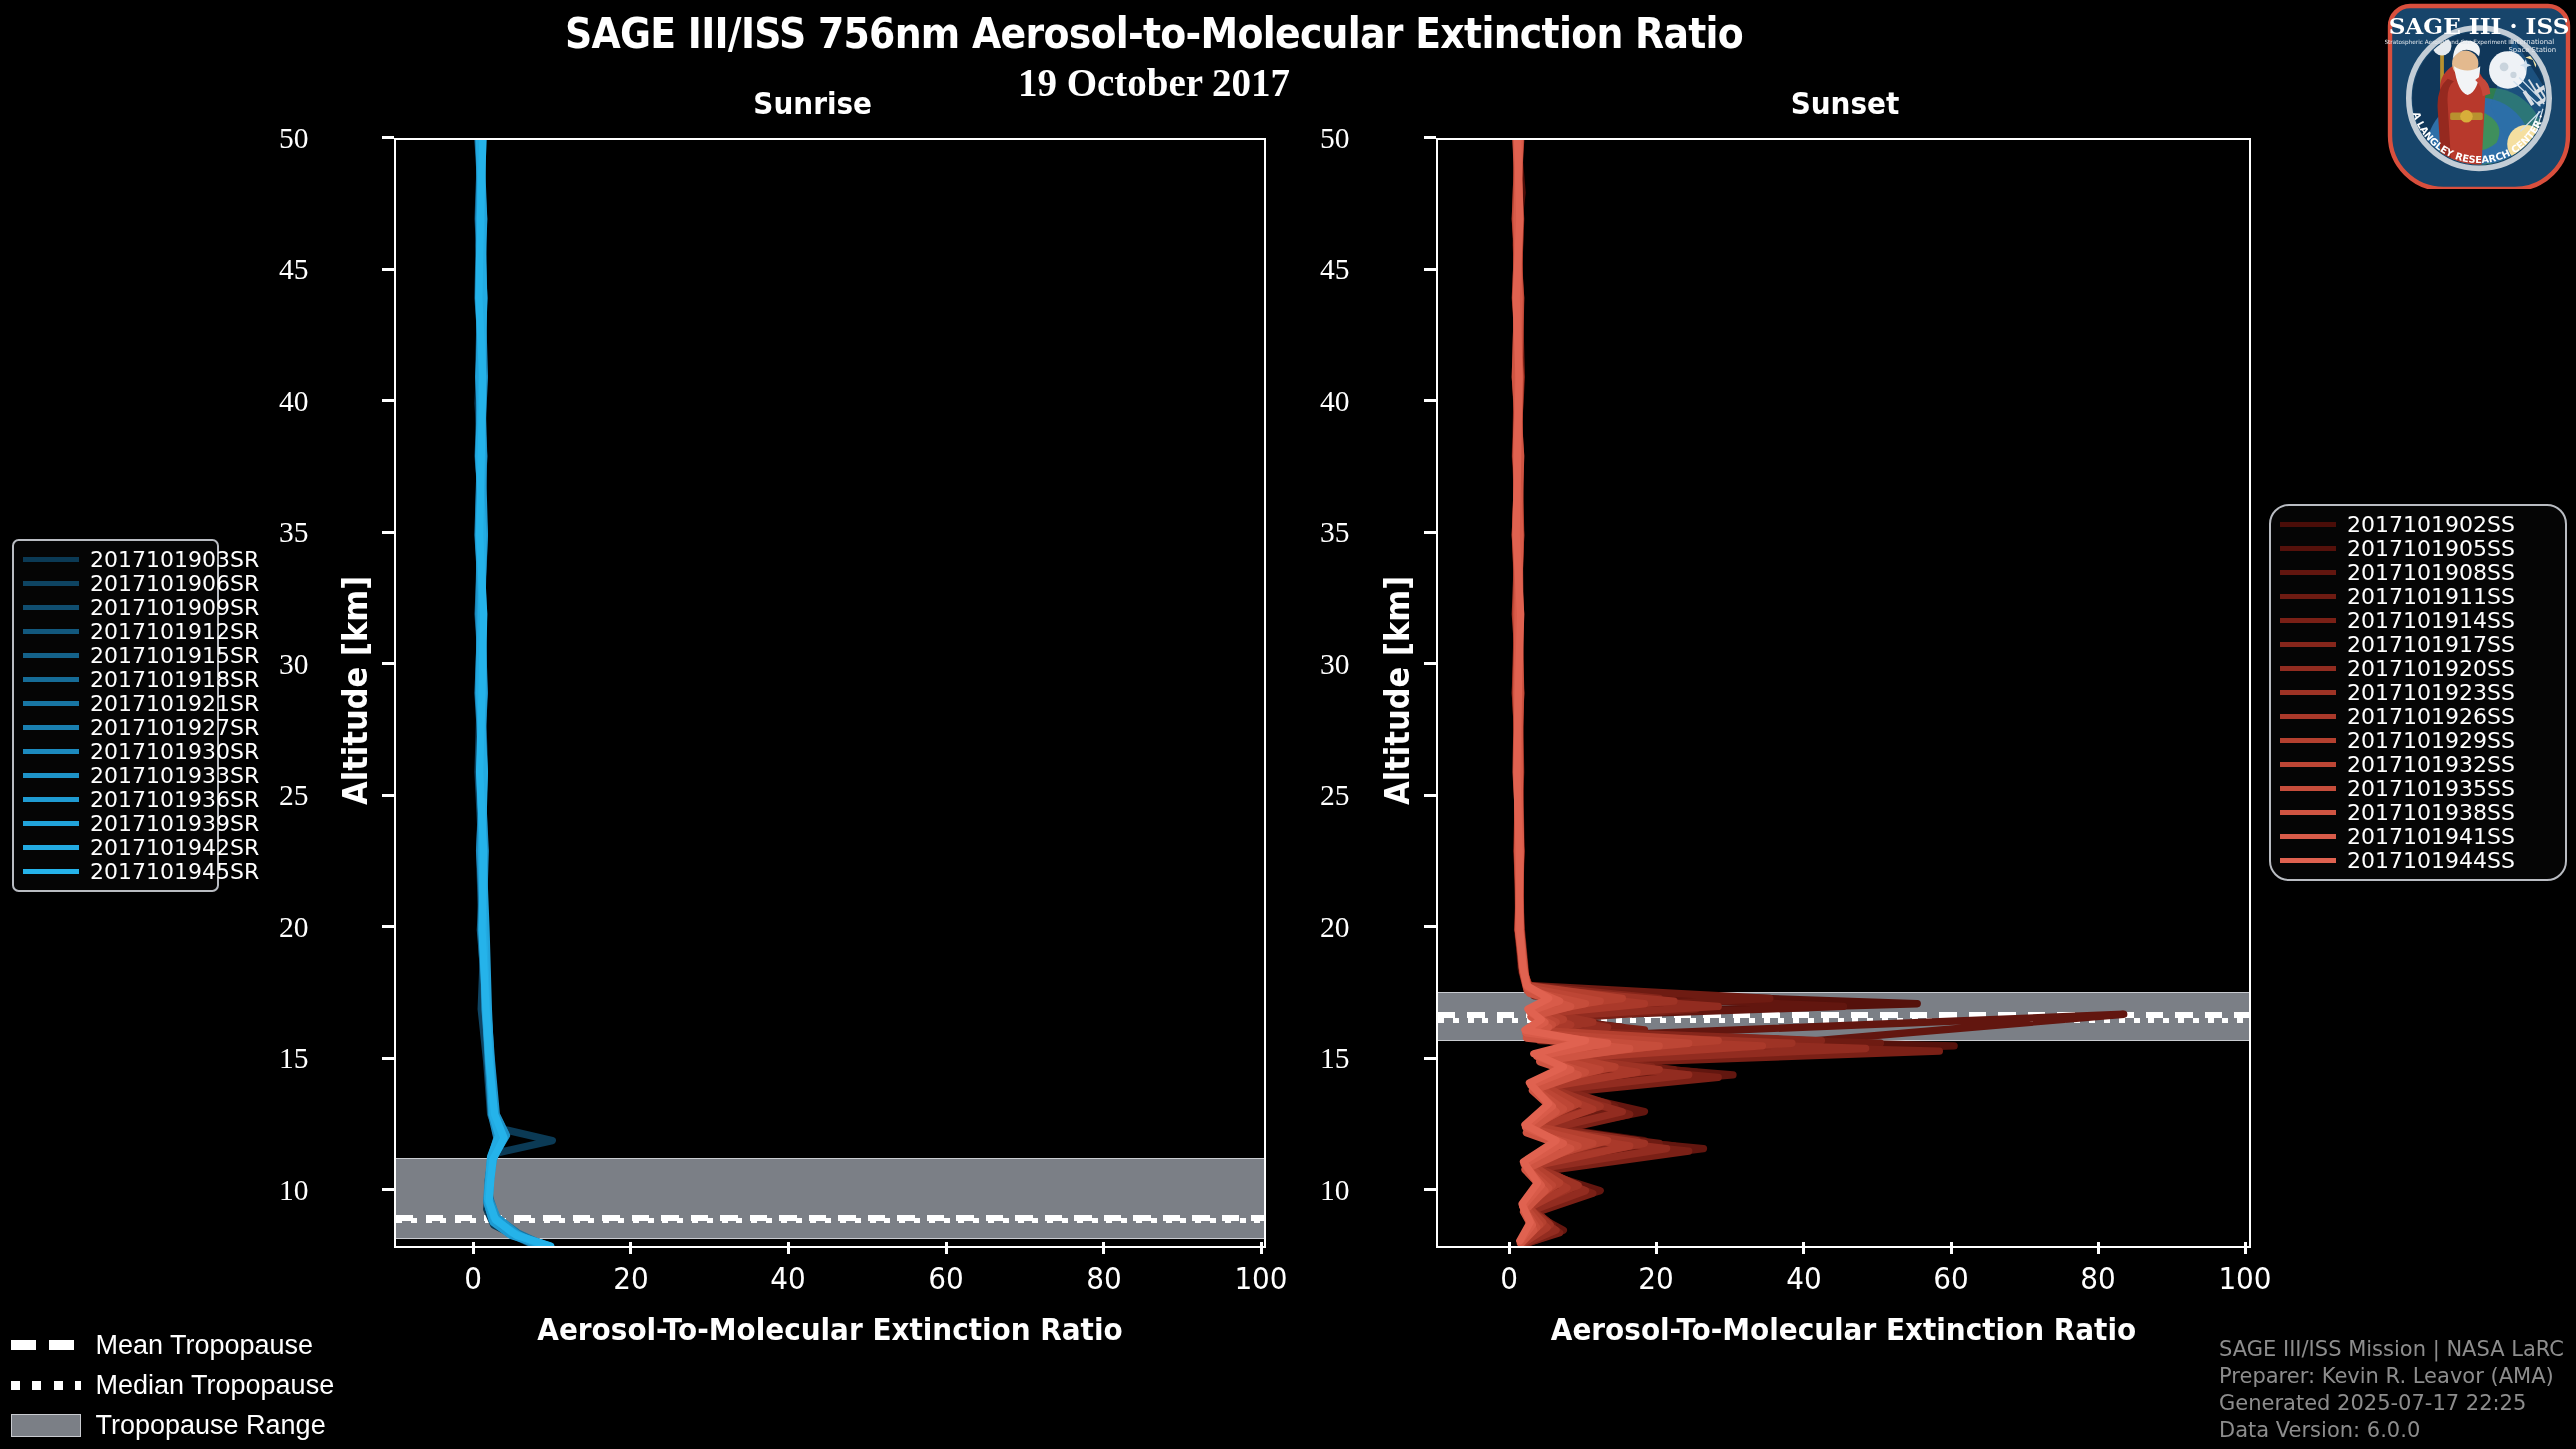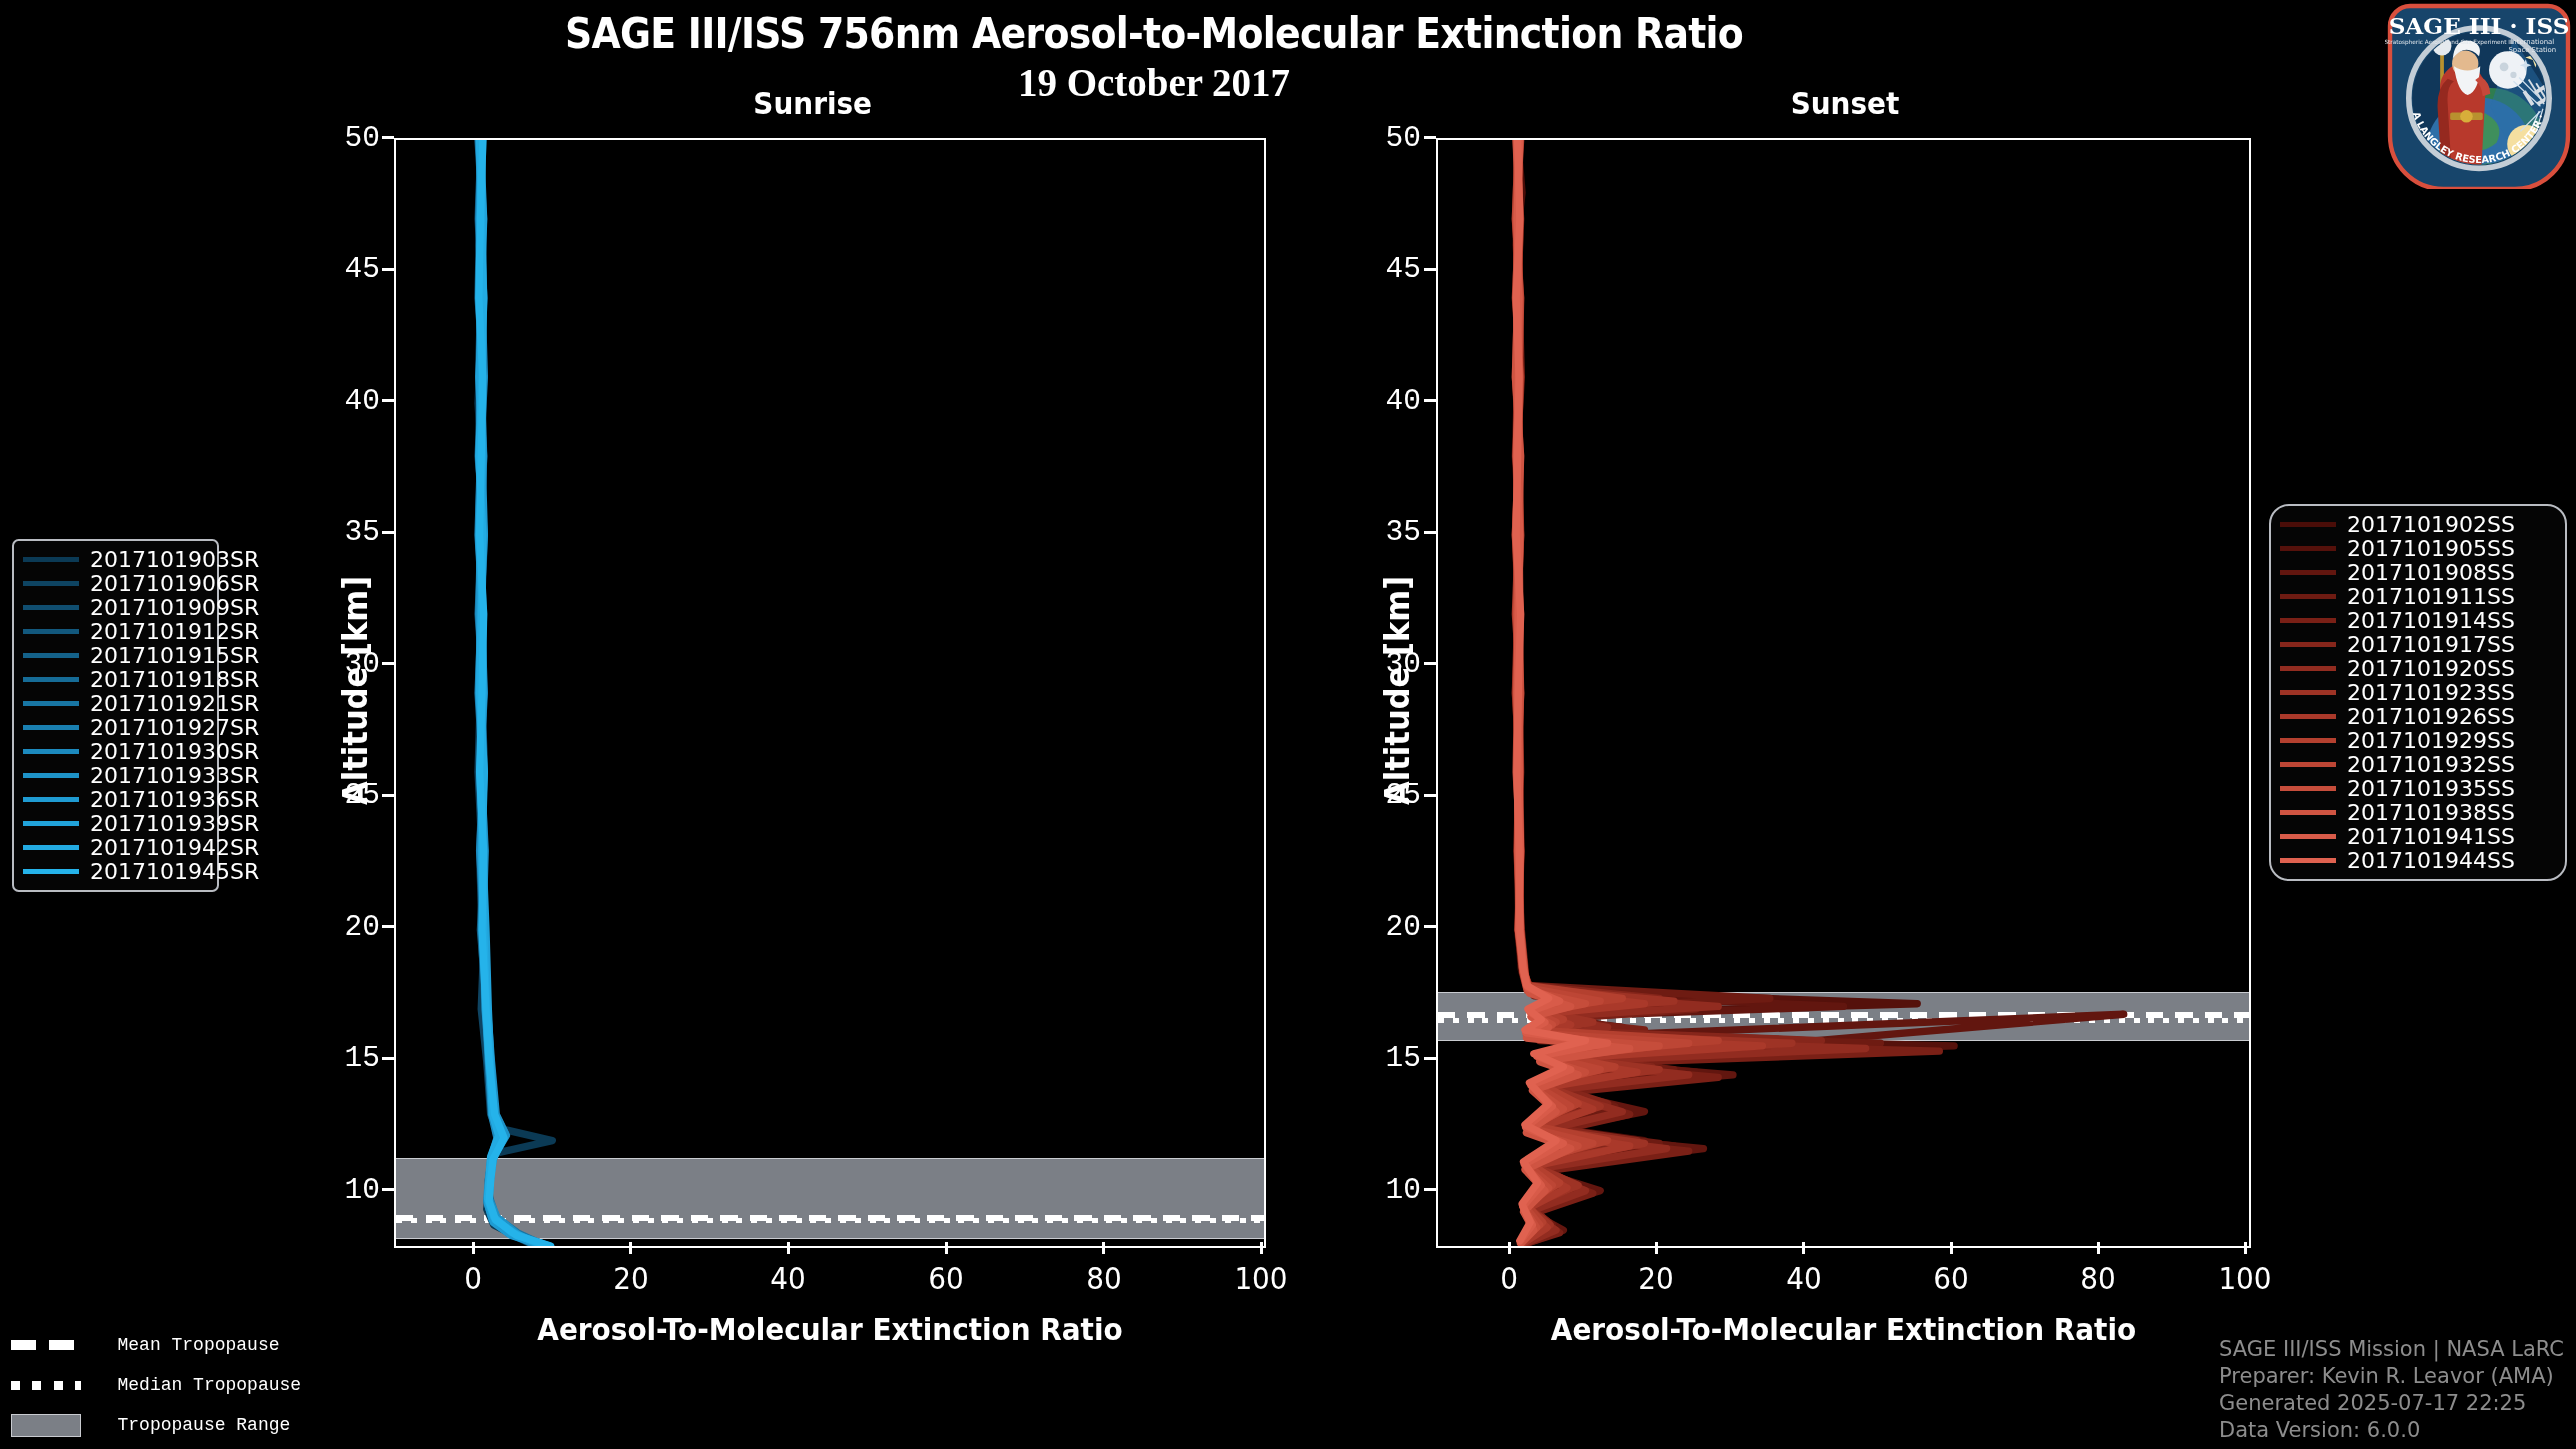--- a/index.html
+++ b/index.html
@@ -24,21 +24,21 @@
   .band{position:absolute;left:0;width:100%;background:#7b7f86;border-top:1.3px solid #c9cbd0;border-bottom:1.3px solid #c9cbd0;}
   .tropo-mean{position:absolute;left:0;width:100%;height:6px;
      background:repeating-linear-gradient(to right,#fff 0 17.4px,transparent 17.4px 29.5px);}
   .tropo-median{position:absolute;left:0;width:100%;height:4.7px;
      background:repeating-linear-gradient(to right,#fff 0 6px,transparent 6px 14.8px);}
 
   .data-svg{position:absolute;left:0;top:0;width:100%;height:100%;}
 
   
   .ytick-label{position:absolute;right:0;transform:translateY(-50%);
-    font-size:29.5px;text-align:right;width:101px;font-family:Liberation Mono, monospace;}
+    font-size:29.5px;width:101px;font-family:Liberation Serif, serif;}
   .ytick-mark{position:absolute;width:12px;height:2.7px;background:#fff;}
   .xtick-label{position:absolute;transform:translateX(-50%);font-size:31px;
     font-family:"DejaVu Sans Condensed","Liberation Sans",sans-serif;}
   .xtick-mark{position:absolute;width:2.7px;height:12px;background:#fff;}
   .xaxis-title{position:absolute;font-size:31px;font-weight:bold;text-align:center;
     font-family:"DejaVu Sans Condensed","Liberation Sans",sans-serif;}
   .yaxis-title{position:absolute;font-size:34px;font-weight:bold;
     transform:rotate(-90deg);transform-origin:left top;white-space:nowrap;
     font-family:"DejaVu Sans Condensed","Liberation Sans",sans-serif;}
 
@@ -46,21 +46,21 @@
   .series-legend{position:absolute;background:#050505;border:2px solid #b9bcc2;border-radius:6.7px;
     padding:6.7px 9.4px;box-sizing:border-box;}
   .legend-row{display:flex;align-items:center;height:24px;}
   .legend-swatch{width:56px;height:5.4px;margin-right:10.7px;flex:none;}
   .legend-text{font-size:22px;color:#fff;white-space:nowrap;
     font-family:"DejaVu Sans","Liberation Sans",sans-serif;}
 
   #tropo-legend{position:absolute;left:10.7px;top:1325px;}
   .tl-row{display:flex;align-items:center;height:40px;}
   .tl-swatch{width:70px;height:16px;margin-right:14.8px;flex:none;position:relative;}
-  .tl-text{font-size:18px;color:#fff;font-family:Liberation Mono, monospace;margin-left:22px;}
+  .tl-text{font-size:27px;color:#fff;font-family:Liberation Sans, sans-serif;}
   .sw-dash{background:repeating-linear-gradient(to right,#fff 0 25.5px,transparent 25.5px 38px);height:9.4px;top:3.4px;position:absolute;width:100%;}
   .sw-dot{background:repeating-linear-gradient(to right,#fff 0 8.7px,transparent 8.7px 21.5px);height:8.7px;top:4px;position:absolute;width:100%;}
   .sw-box{background:#7b7f86;border:1.3px solid #c9cbd0;height:23px;top:-3.4px;position:absolute;width:100%;box-sizing:border-box;}
 
   
   #credits{position:absolute;right:12px;bottom:5.4px;
     font-size:21px;line-height:1.28;color:#8d8d8d;font-family:"DejaVu Sans","Liberation Sans",sans-serif;}
 
   
   #mission-logo{position:absolute;right:2.7px;top:1.3px;width:188px;height:188px;}

